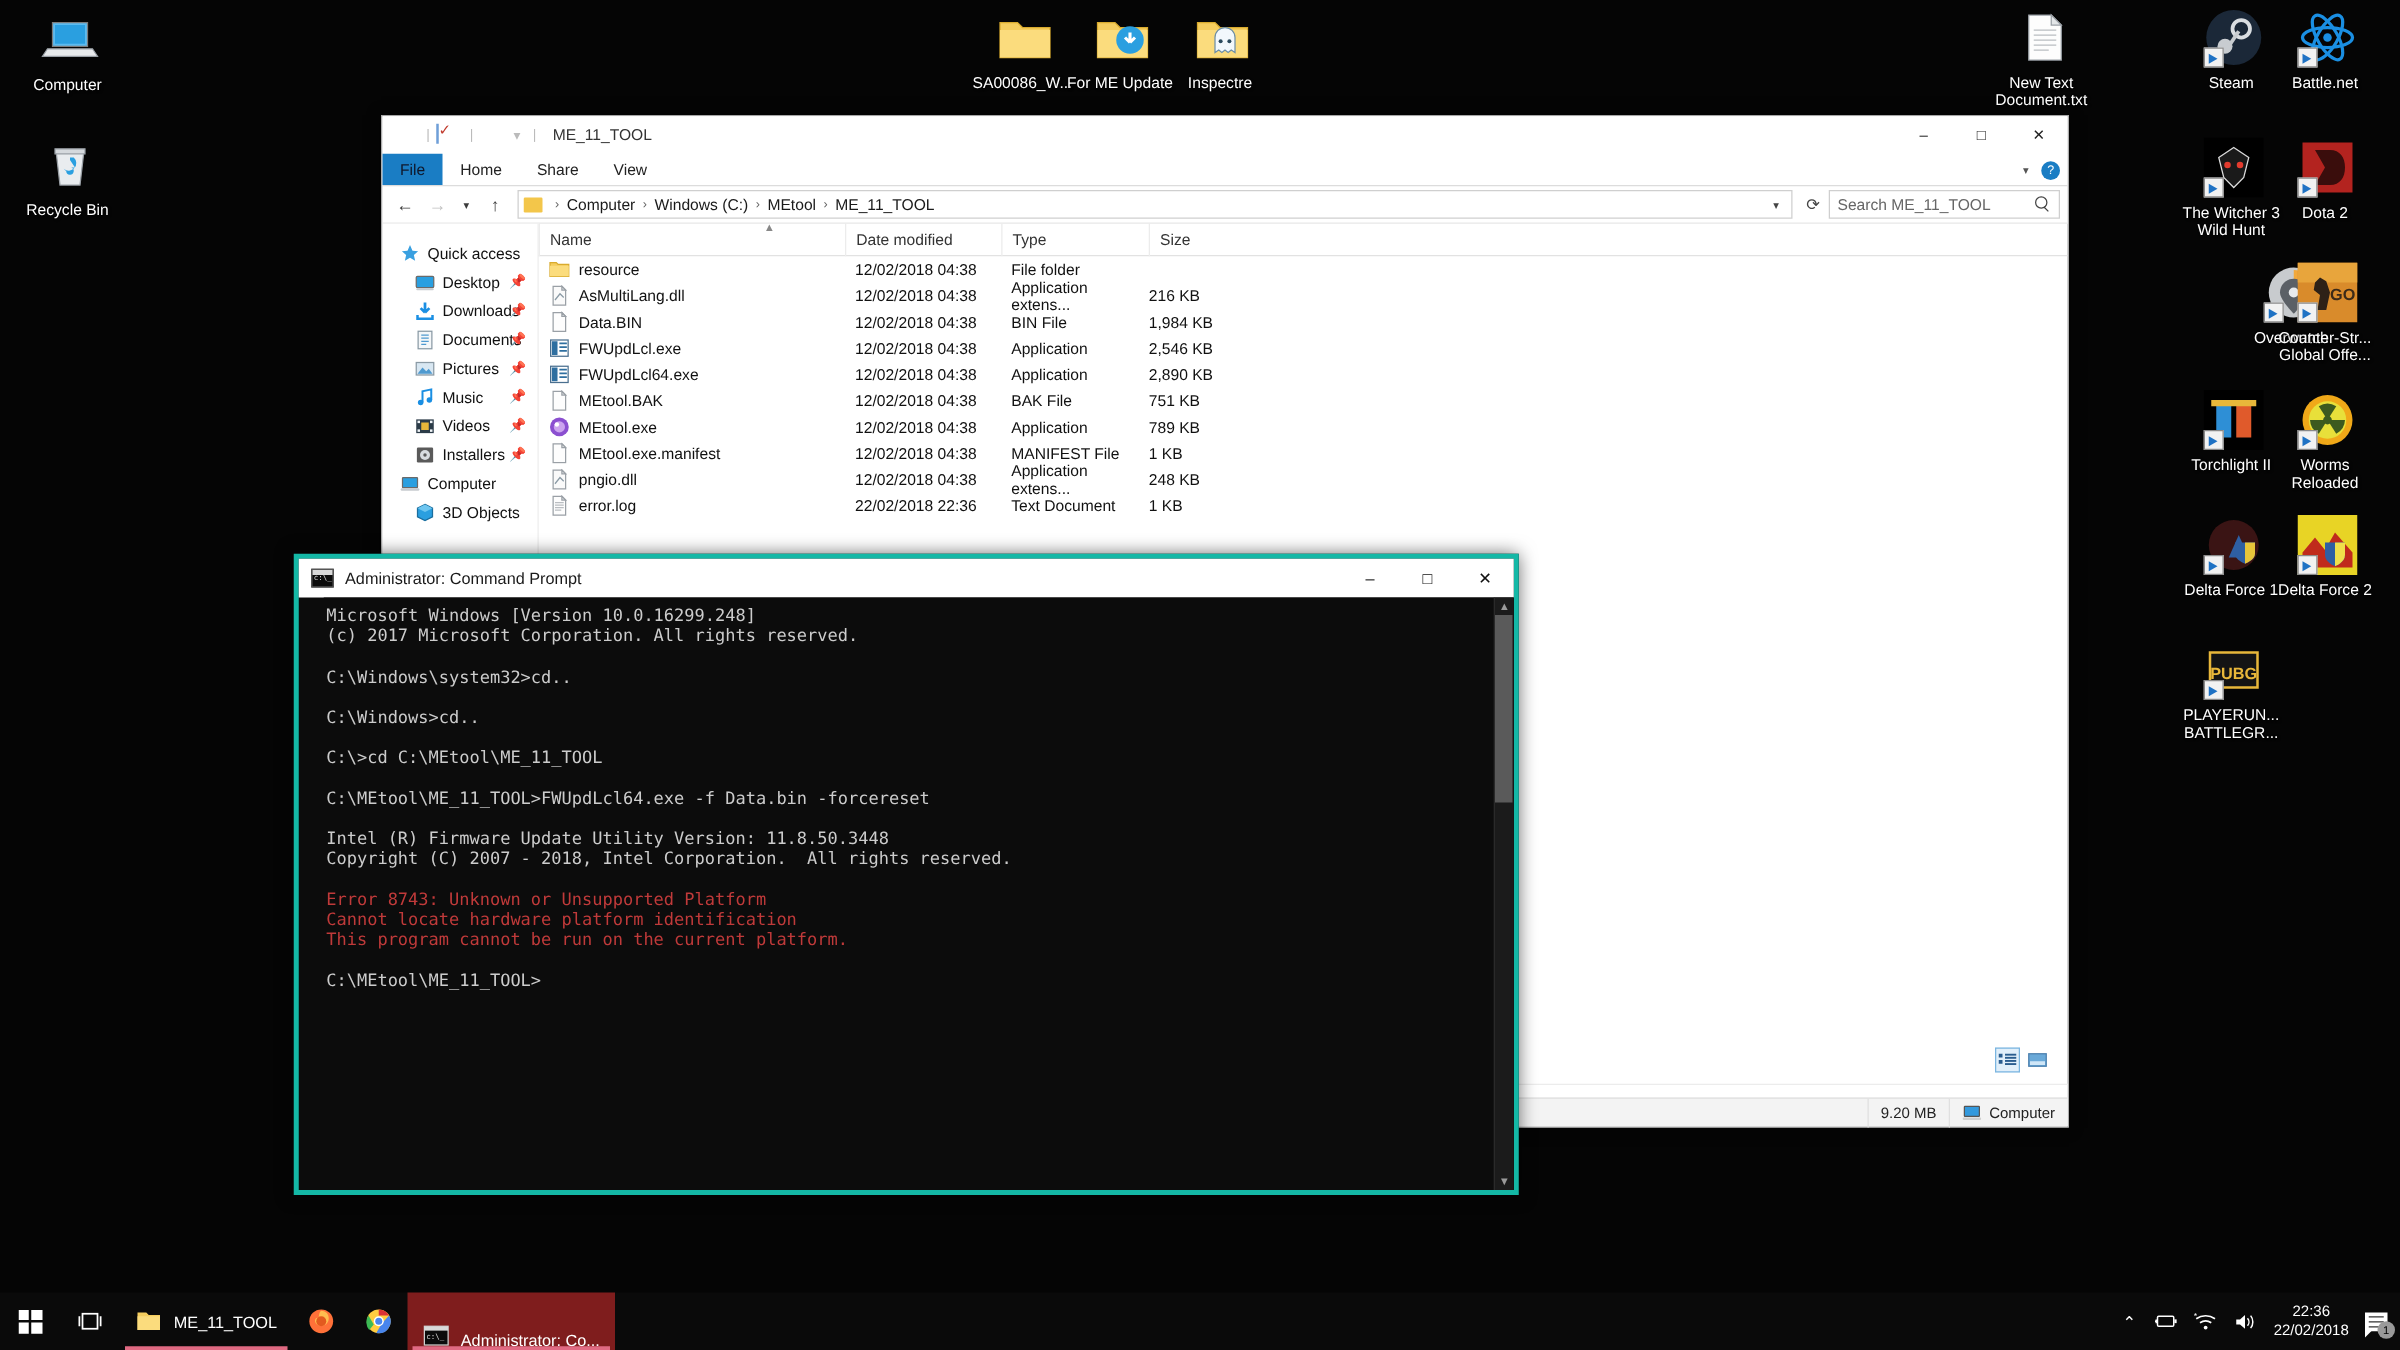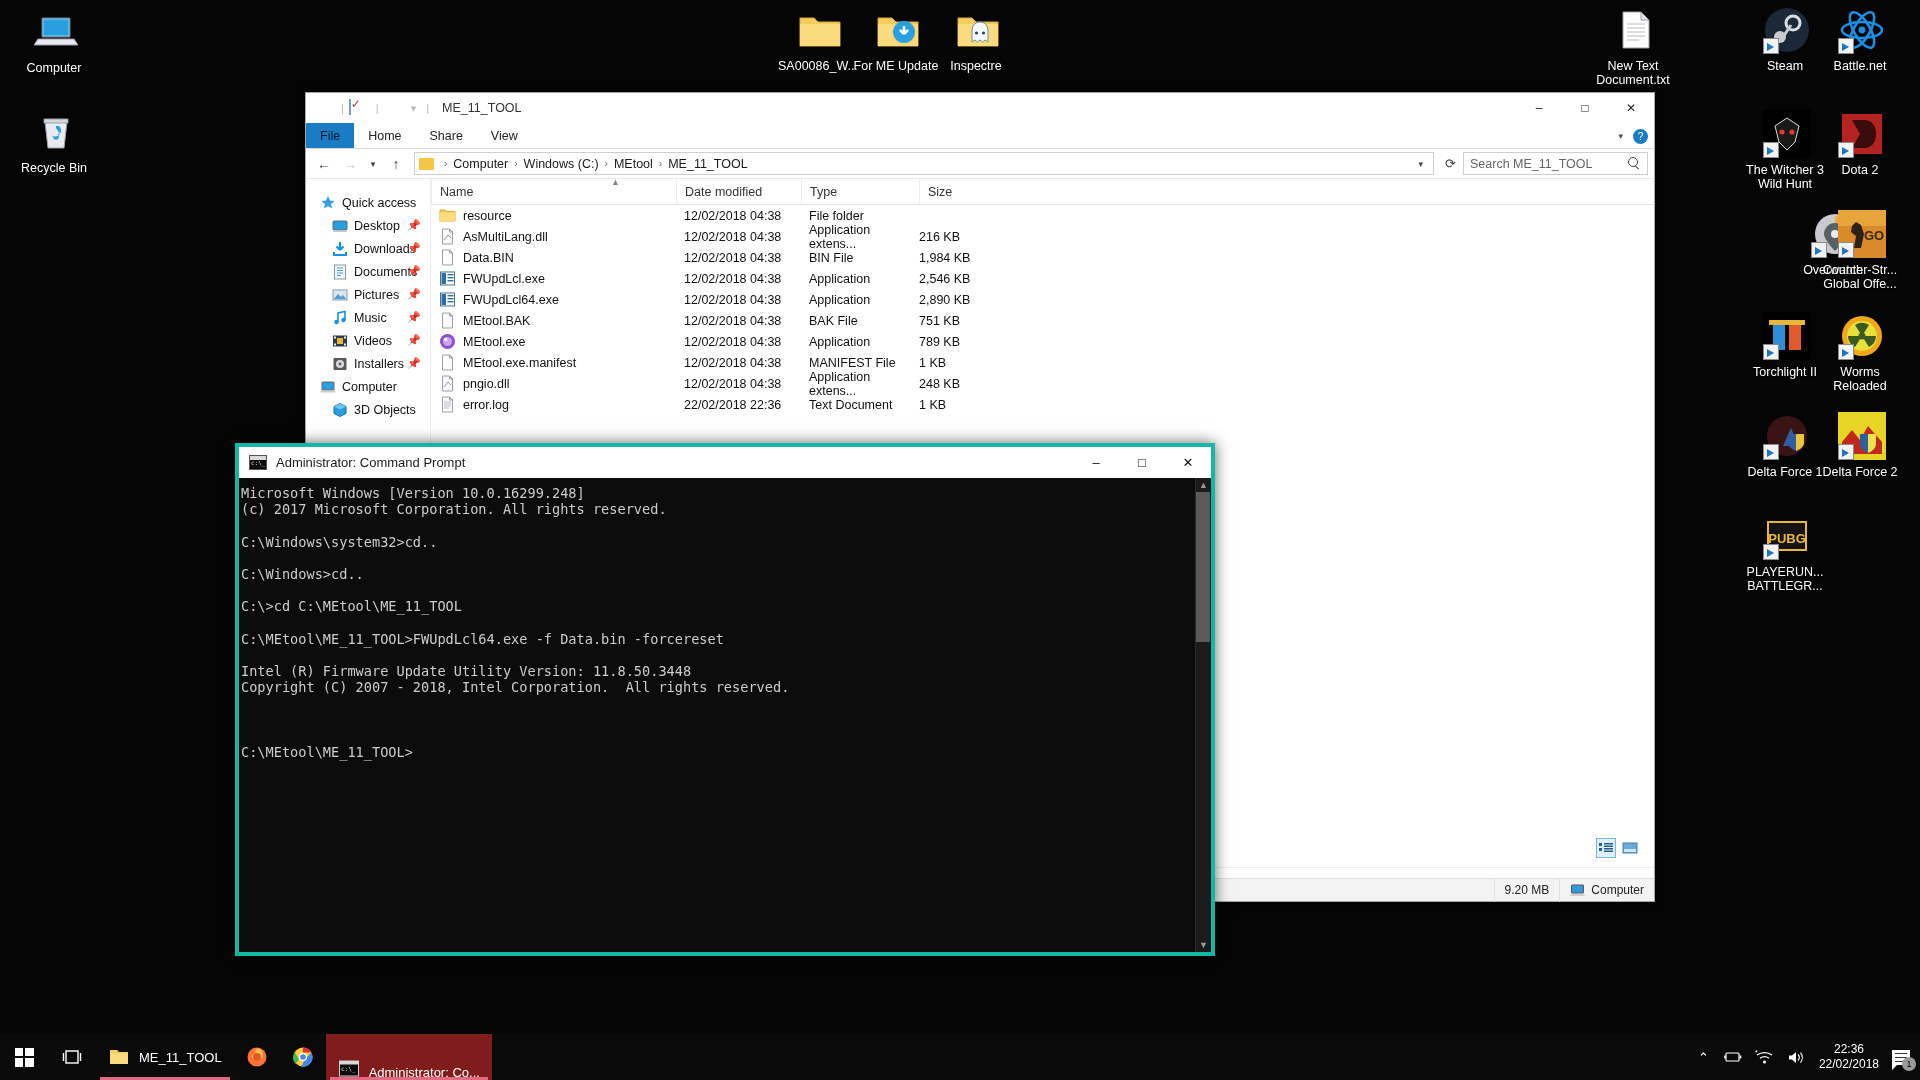--- a/index.html
+++ b/index.html
@@ -248,21 +248,21 @@
     font-size: 6px; color: #d9d9d9;
   }
   .cmd-wb { position: absolute; right: 0; top: 0; display: flex; }
   .cmd-btn {
     width: 46px; height: 31px; display: flex;
     align-items: center; justify-content: center;
     font-size: 13px; color: #111;
   }
   .cmd-body {
     flex: 1; position: relative; display: flex;
-    background: #0c0c0c; overflow: hidden;
+    background: #0c0c0c; overflow: hidden; margin-left: 20px;
   }
   .cmd-text {
     flex: 1;
     padding: 7px 0 0 2px;
     font-family: "DejaVu Sans Mono", monospace;
     font-size: 13.6px;
     line-height: 16.2px;
     color: #cccccc;
     white-space: pre;
   }
@@ -845,21 +845,23 @@
 
 C:\Windows&gt;cd..
 
 C:\&gt;cd C:\MEtool\ME_11_TOOL
 
 C:\MEtool\ME_11_TOOL&gt;FWUpdLcl64.exe -f Data.bin -forcereset
 
 Intel (R) Firmware Update Utility Version: 11.8.50.3448
 Copyright (C) 2007 - 2018, Intel Corporation.  All rights reserved.
 
-</span><span>
+</span><span class="err">Error 8743: Unknown or Unsupported Platform
+Cannot locate hardware platform identification
+This program cannot be run on the current platform.</span><span>
 
 C:\MEtool\ME_11_TOOL&gt;</span></div>
       <div class="cmd-scroll" style="position: relative;">
         <div class="sc-arrow">▲</div>
         <div class="sc-arrow">▼</div>
       <div class="sc-thumb"></div>
         </div>
     </div>
   </div>
 

